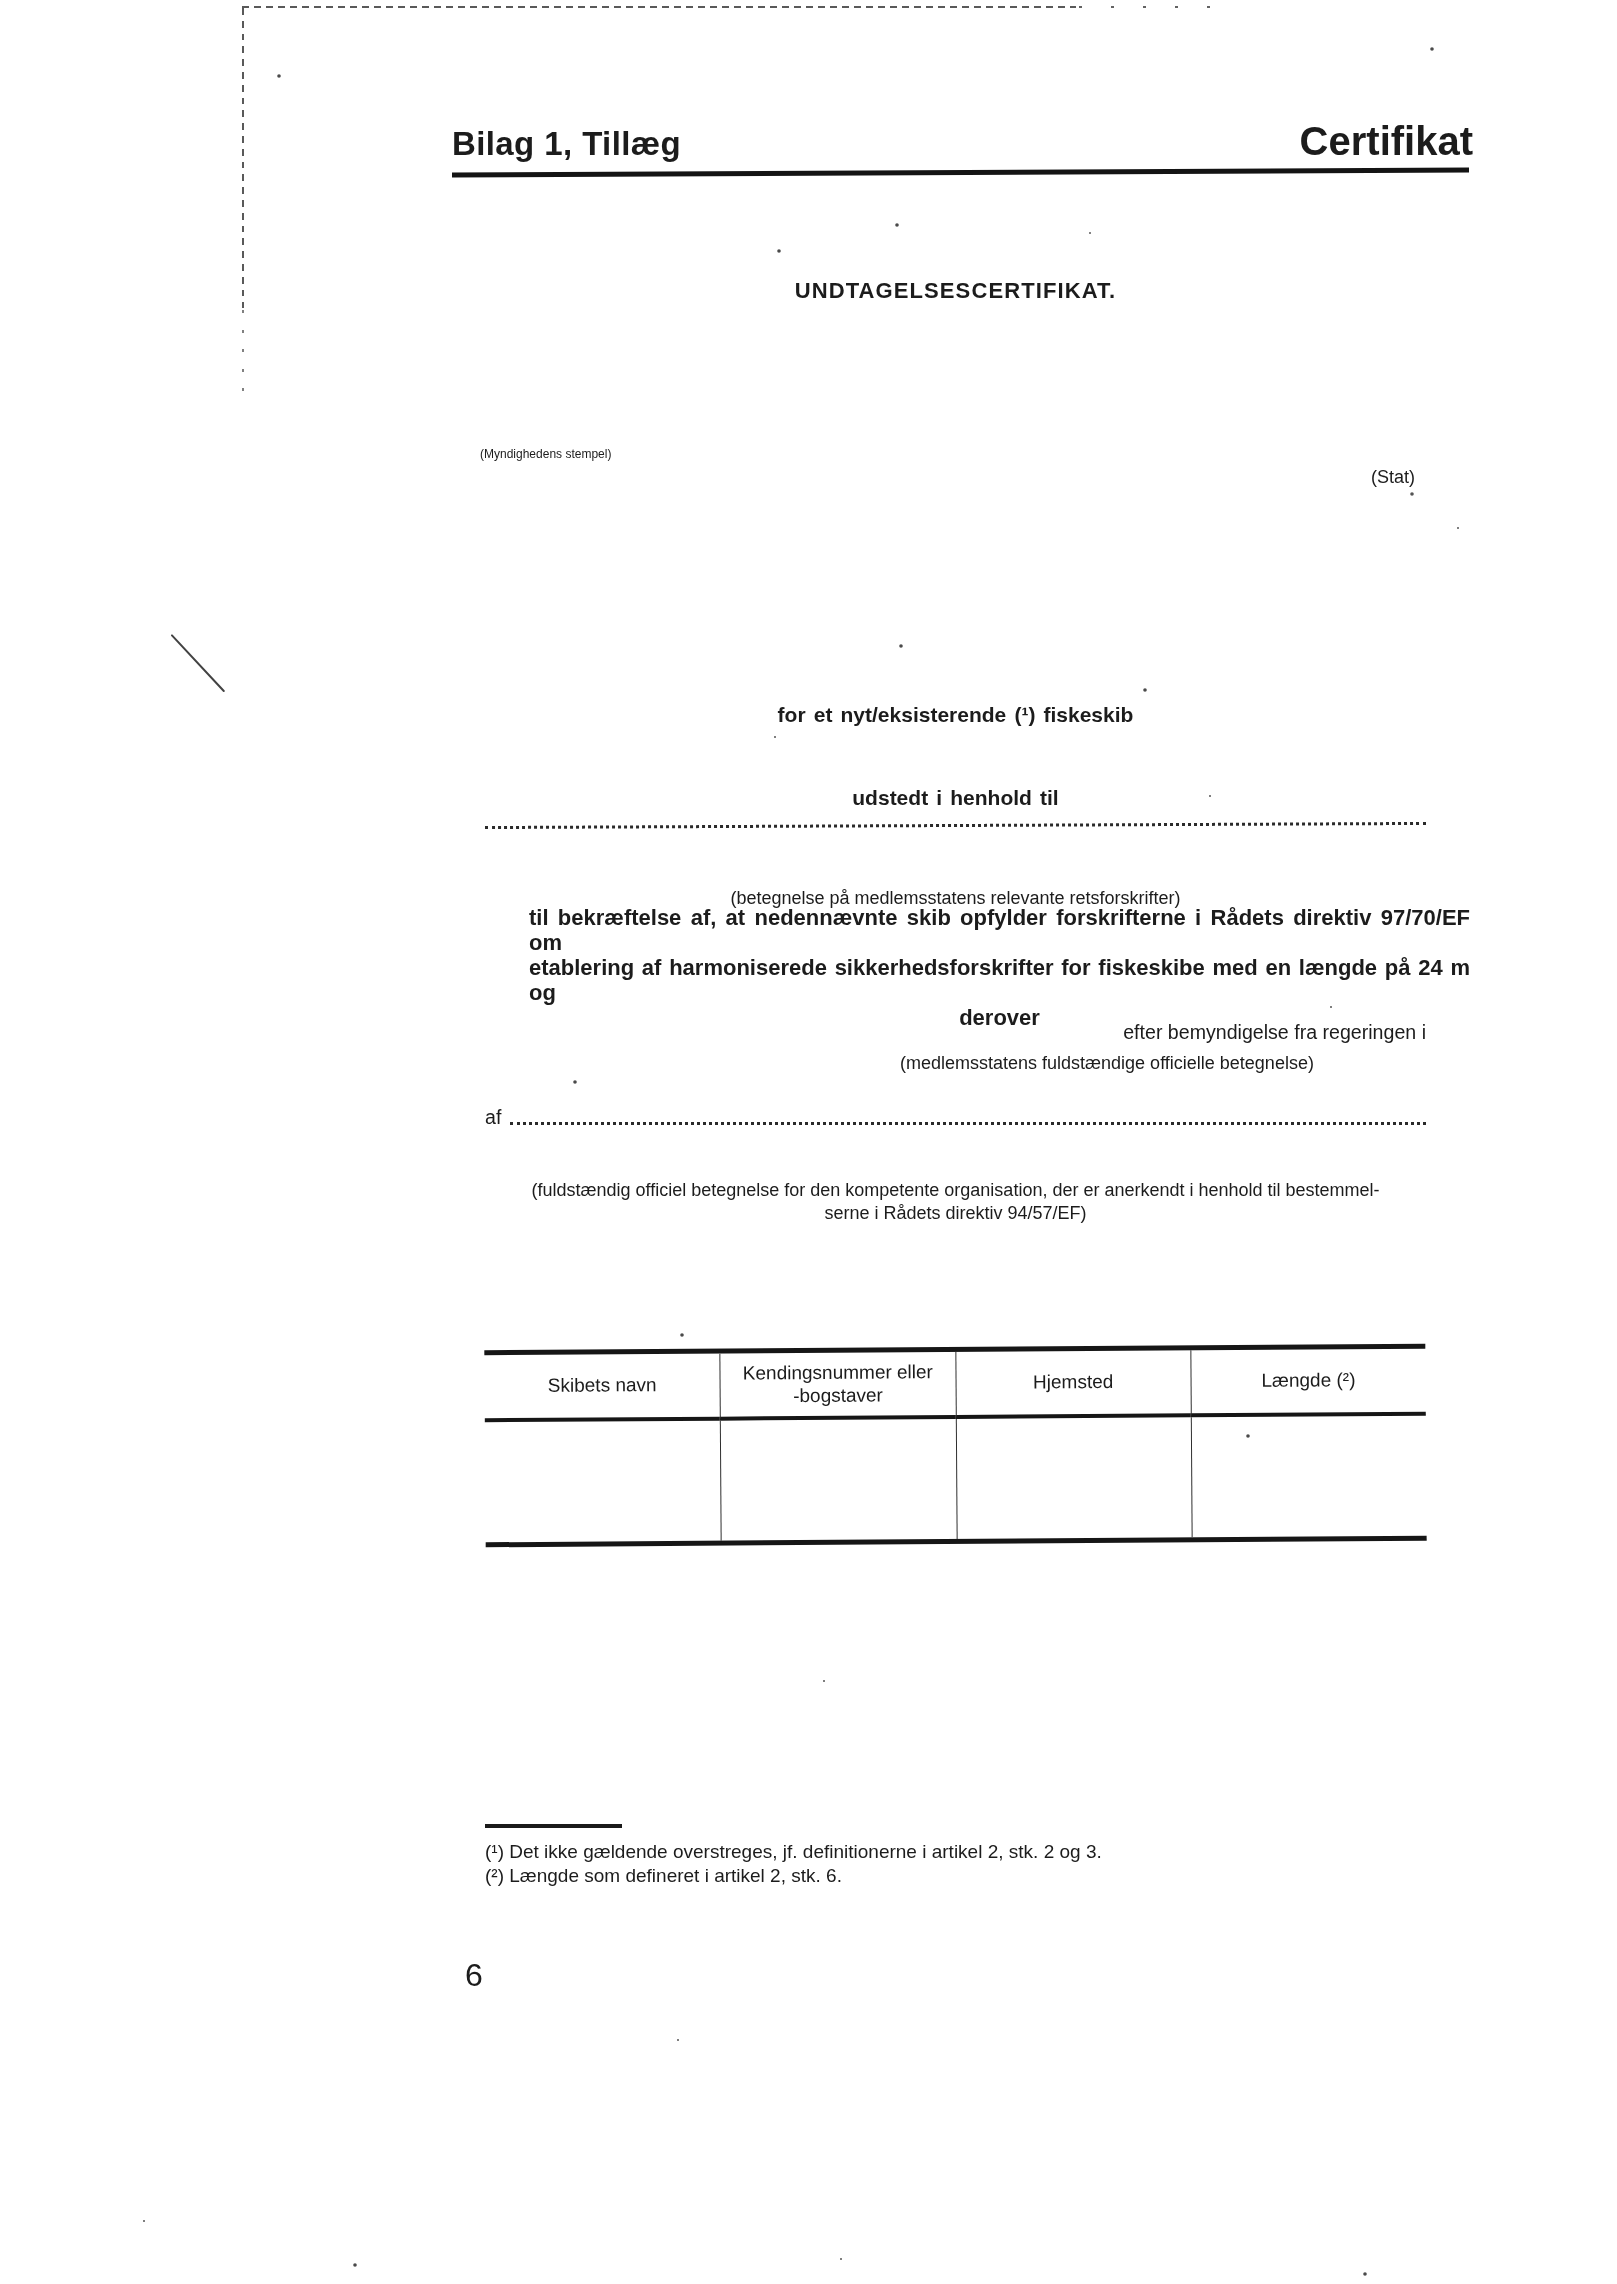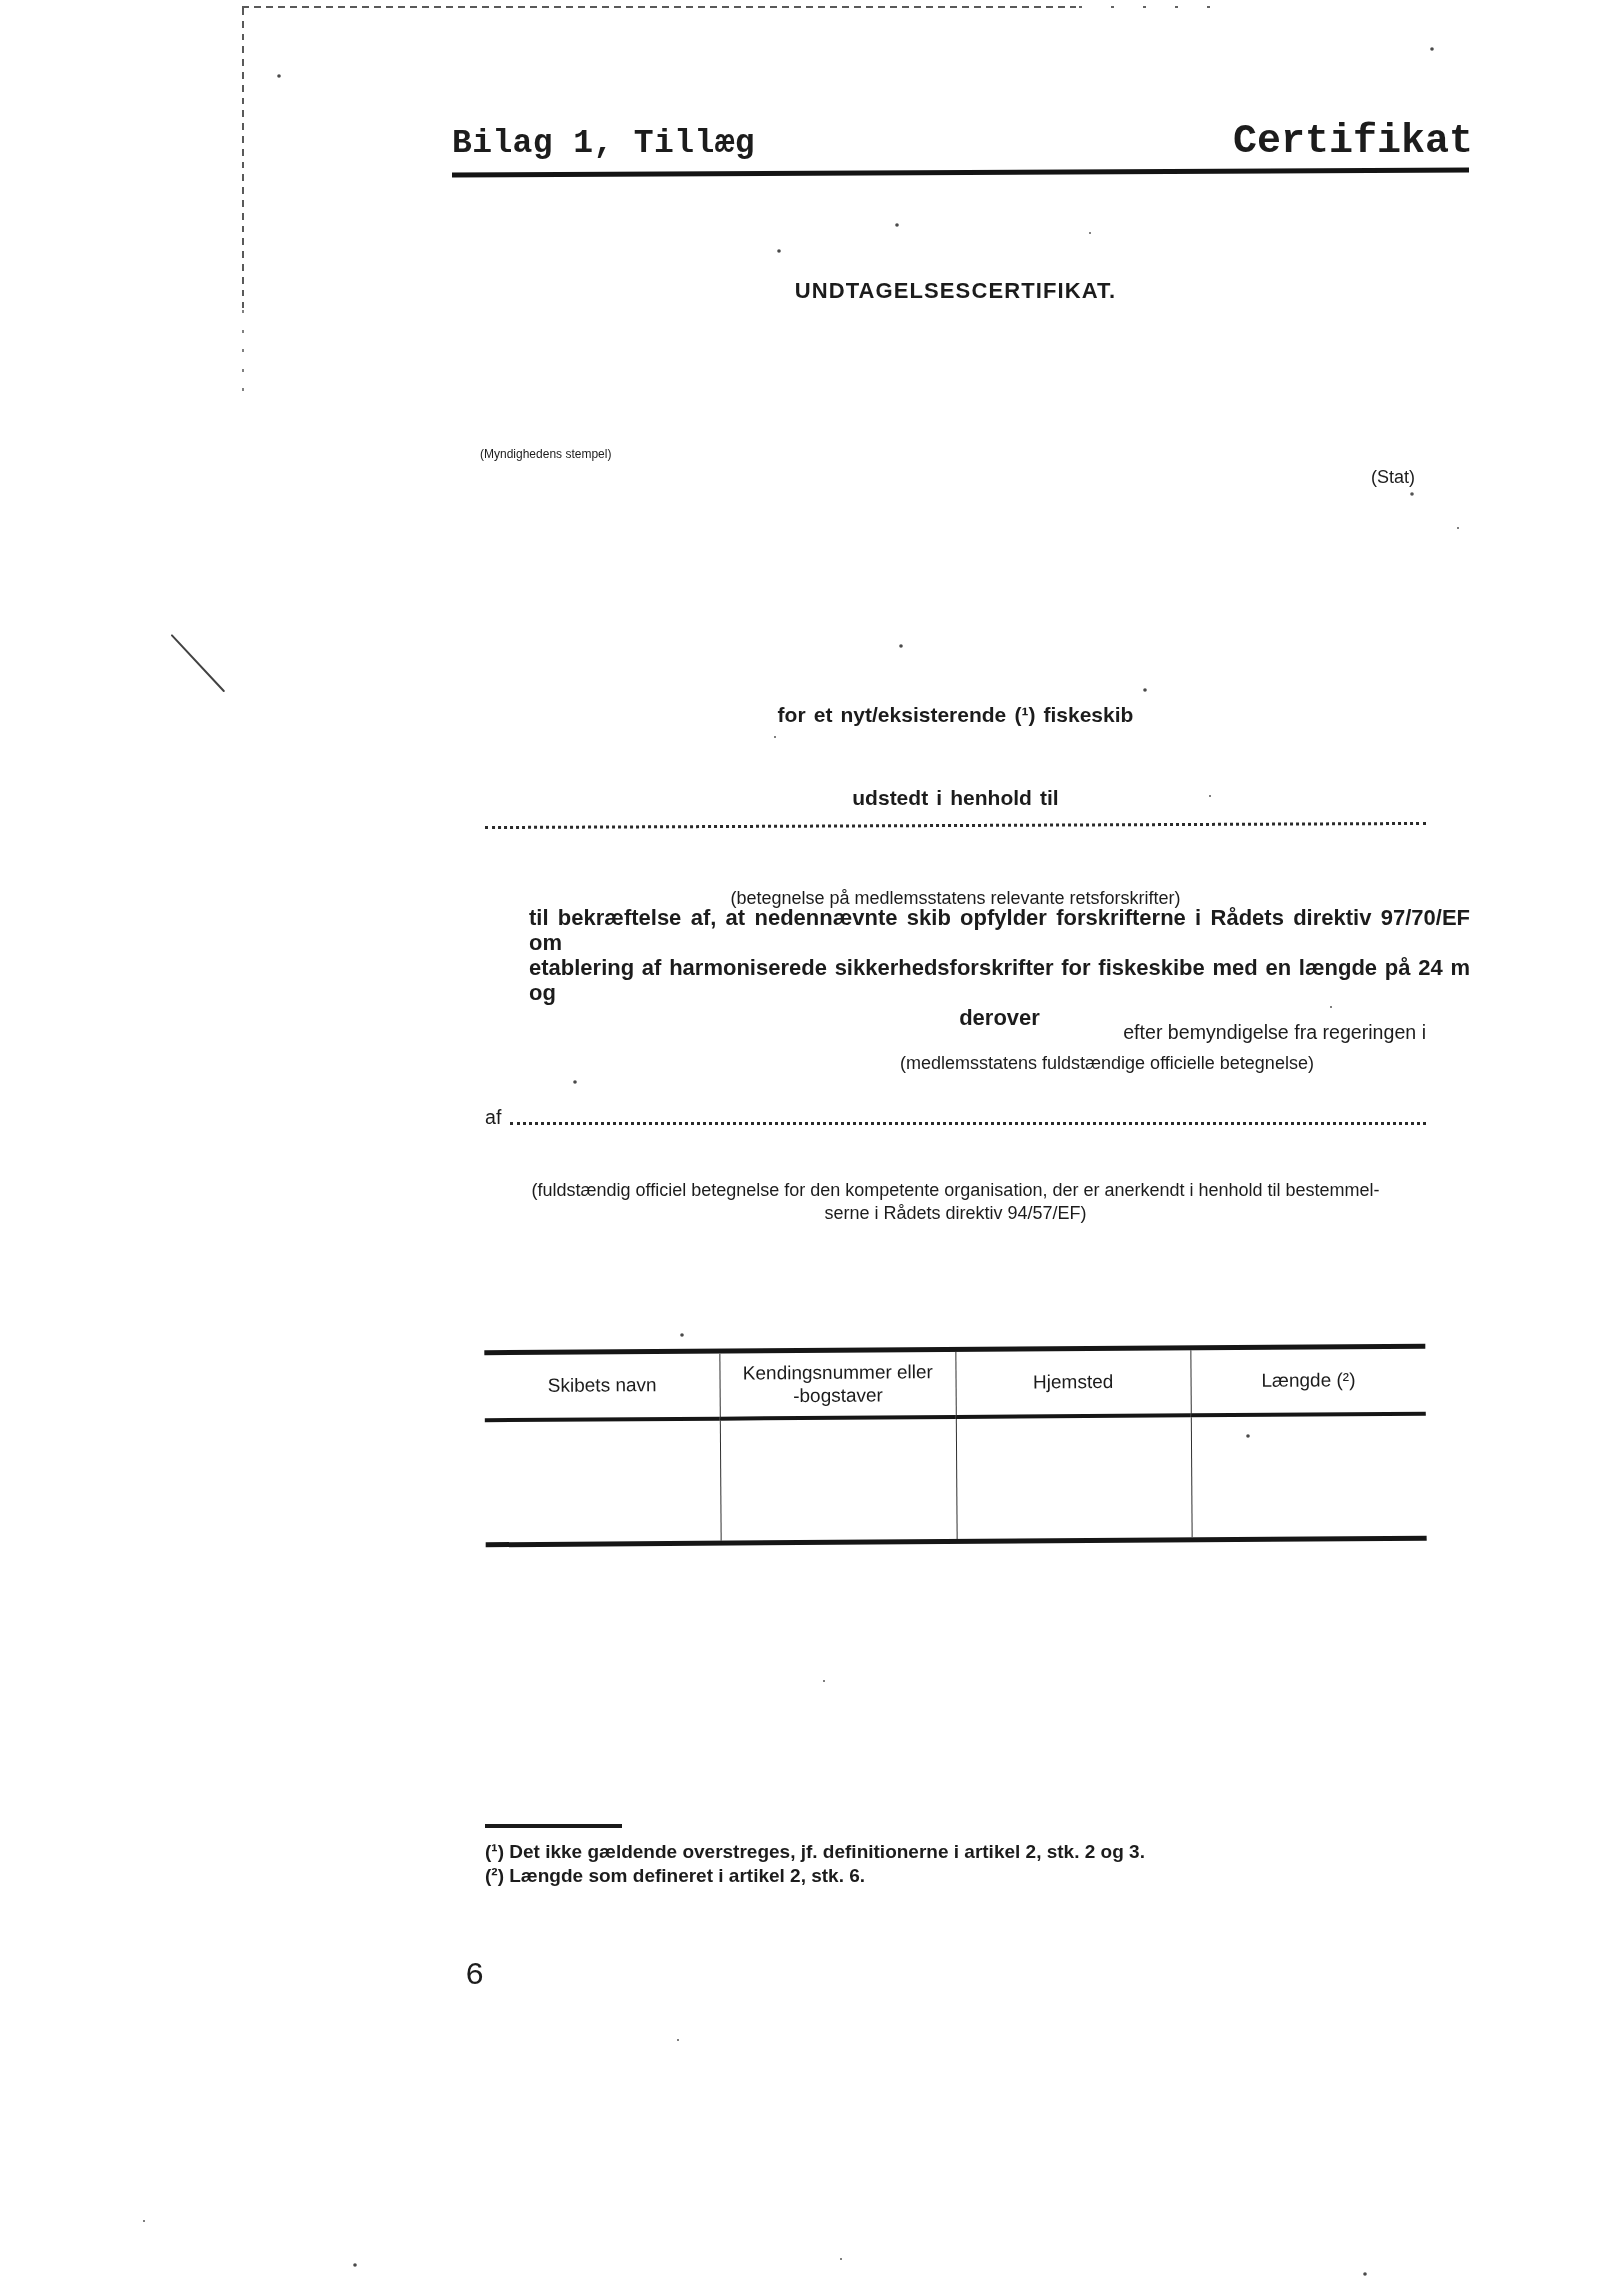--- a/index.html
+++ b/index.html
@@ -2,21 +2,21 @@
 <html lang="da" style="font-size:12px"><head>
 <meta charset="utf-8">
 <style>
   html,body{margin:0;padding:0;background:#ffffff;}
   .page{
     position:relative; width:1617px; height:2284px; background:#ffffff;
     font-family:"Liberation Sans","DejaVu Sans",sans-serif; color:#1c1c1c;
     overflow:hidden;
   }
   .abs{position:absolute;}
-  .serif{font-family:Liberation Mono, monospace;}
+  .serif{font-family:Liberation Sans, sans-serif;}
   .center{text-align:center;margin-top:48px;}
 
   
   .edge-top{left:242px; top:6px; width:834px; height:2.3px;
     background:repeating-linear-gradient(90deg,#3c3c3c 0 6.8px,transparent 6.8px 12px); opacity:.85;}
   .edge-top-sparse{left:1079px; top:6px; width:158px; height:2.3px;
     background:repeating-linear-gradient(90deg,#3c3c3c 0 3px,transparent 3px 32px); opacity:.8;}
   .edge-left{left:242px; top:7.5px; width:2.3px; height:300px;
     background:repeating-linear-gradient(180deg,#3c3c3c 0 6.8px,transparent 6.8px 12.8px); opacity:.85;}
   .edge-left-sparse{left:242px; top:310px; width:2.3px; height:90px;
@@ -65,21 +65,21 @@
   .ship-table{left:485px; top:1347px; width:941px; transform:rotate(-0.4deg);
     border-top:5.3px solid #161616; border-bottom:5.3px solid #161616;}
   .t-row{display:grid; grid-template-columns:1fr 1fr 1fr 1fr;}
   .t-head .t-cell{height:67px; border-bottom:4.5px solid #161616;
     display:flex; align-items:center; justify-content:center;
     font-size:19px; line-height:22.6px; text-align:center; padding:0 21px; box-sizing:border-box;}
   .t-body .t-cell{height:120px; box-sizing:border-box;}
   .t-cell + .t-cell{border-left:1.5px solid #2f2f2f;}
 
   .footnote-rule{left:485px; top:1824px; width:137px; height:3.8px; background:#1a1a1a;}
-  .footnote{left:485px; font-size:19px;font-weight:bold;}
+  .footnote{left:485px; font-size:19px;}
   .fn-1{top:1841px;}
   .fn-2{top:1865px;}
 
   .page-number{left:465px; top:1957px; font-size:32px;}
 </style>
 </head>
 <body>
 
 <div class="page">
 

